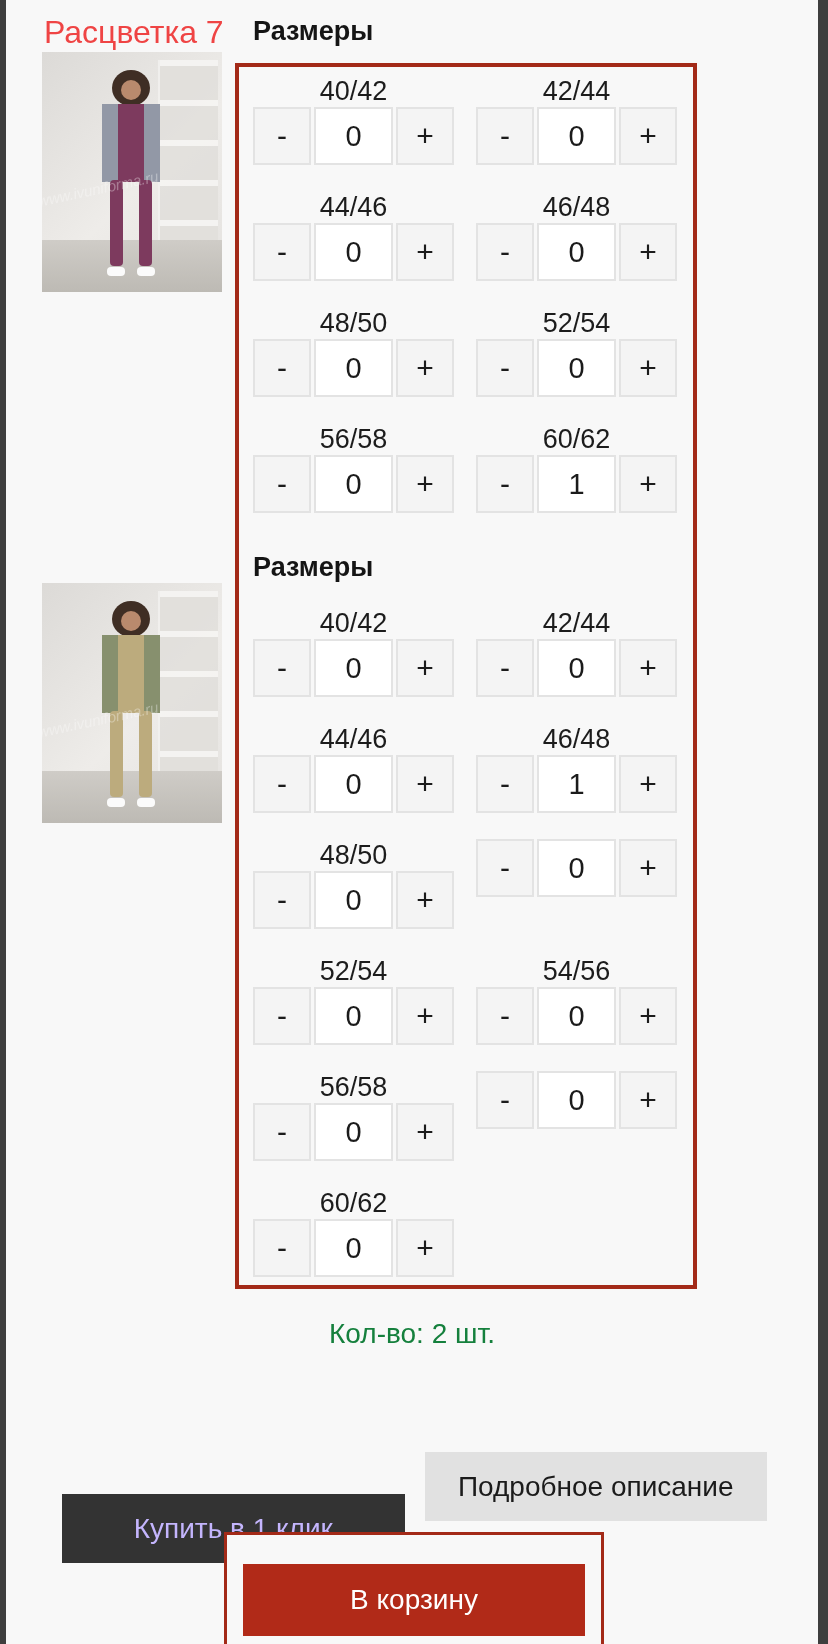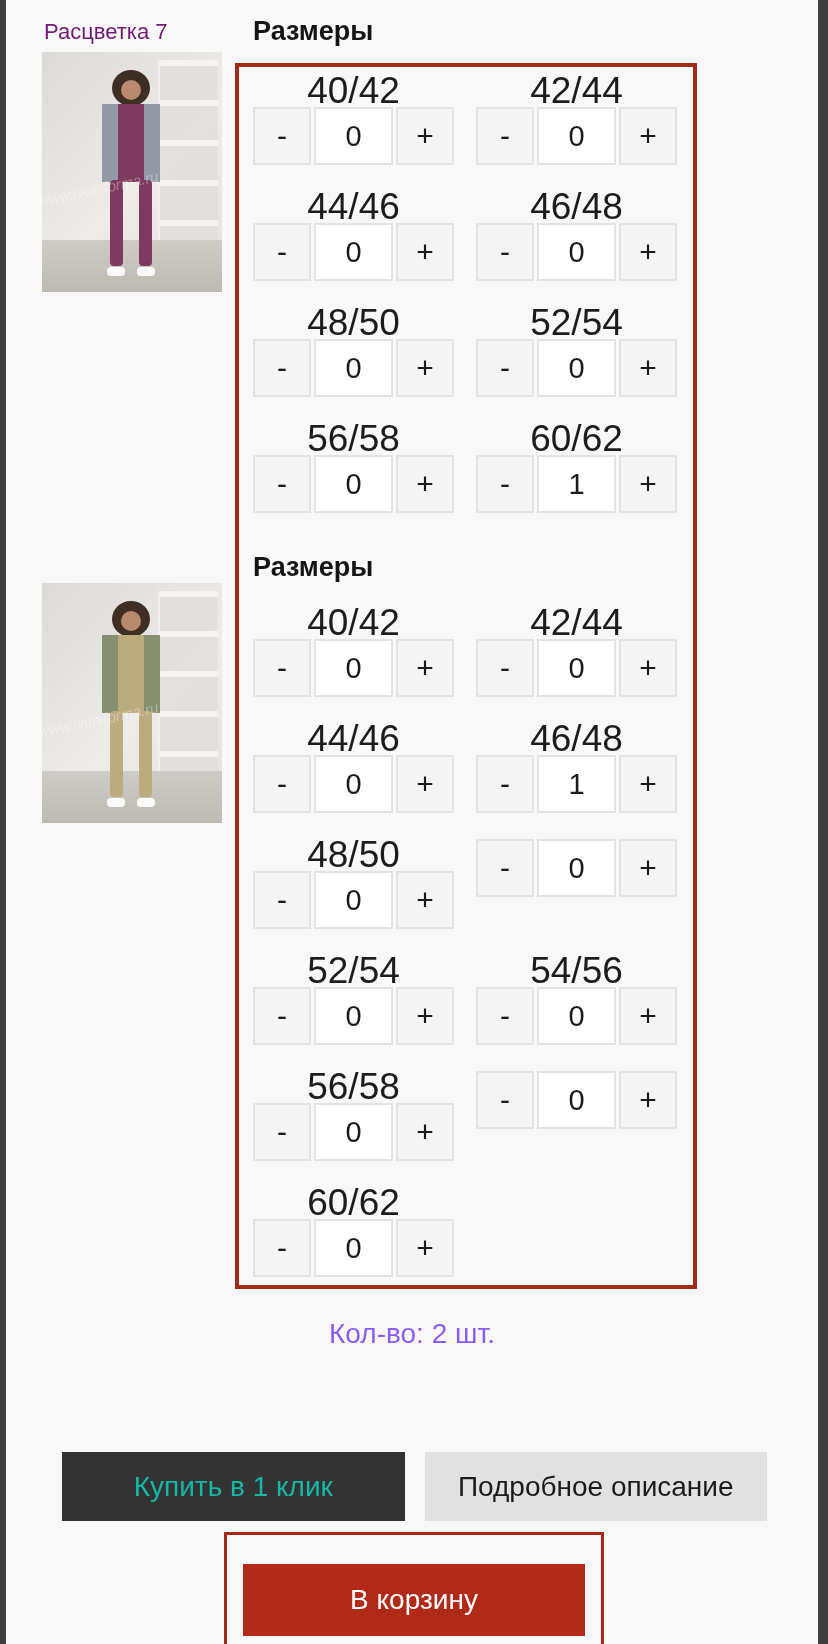--- a/index.html
+++ b/index.html
@@ -4,22 +4,22 @@
 <style>
   html,body{margin:0;padding:0;}
   body{font-family:"Liberation Sans","DejaVu Sans",sans-serif;background:#ffffff;}
   .screen{position:relative;width:828px;height:1644px;background:#f8f8f8;overflow:hidden;
           color:#1b1b1b;}
   .edge-bar{position:absolute;top:0;bottom:0;background:#3e3e3e;}
   .edge-bar.left{left:0;width:6px;}
   .edge-bar.right{right:0;width:10px;}
 
   
-  .variant-label{position:absolute;left:44px;width:180px;font-size:22px;line-height:32px;
-                 color:#701a75;white-space:nowrap;}
+  .variant-label{position:absolute;left:44px;width:180px;font-size:32px;line-height:32px;
+                 color:#ef4444;white-space:nowrap;}
   .photo{position:absolute;left:42px;width:180px;height:240px;overflow:hidden;
          background:linear-gradient(135deg,#dcdad7 0%,#eeece9 55%,#e4e2df 100%);}
   .photo .floor{position:absolute;left:0;right:0;bottom:0;height:52px;
                 background:linear-gradient(180deg,#cfccc7,#bdbab4);}
   .photo .shelf{position:absolute;right:4px;top:8px;width:58px;height:196px;
                 background:repeating-linear-gradient(180deg,#f6f5f3 0 6px,#e2e0dc 6px 40px);
                 border-left:2px solid #f2f1ef;opacity:.9;}
   .person{position:absolute;left:48px;top:18px;width:80px;height:210px;}
   .person .hair{position:absolute;left:22px;top:0;width:38px;height:36px;border-radius:50%;
                 background:#3f2e24;}
@@ -40,40 +40,40 @@
   .sizes-header{position:absolute;left:253px;font-size:27px;line-height:32px;font-weight:bold;
                 color:#151515;}
 
   
   .size-panel{position:absolute;left:235px;top:63px;width:462px;height:1226px;
               box-sizing:border-box;border:4px solid #a32a18;padding:8px 14px;}
   .panel-sizes-header{font-size:27px;line-height:32px;font-weight:bold;color:#151515;
                       margin:38px 0 24px 0;}
   .size-grid{display:flex;flex-wrap:wrap;column-gap:22px;row-gap:26px;width:424px;}
   .size-cell{width:201px;}
-  .size-label{font-size:37px;line-height:32px;text-align:center;color:#1c1c1c;}
+  .size-label{font-size:27px;line-height:32px;text-align:center;color:#1c1c1c;}
   .stepper{display:flex;gap:3px;height:58px;}
   .step-btn{box-sizing:border-box;width:58px;height:58px;background:#f4f4f4;
             border:2px solid #e3e3e3;font-size:30px;line-height:1;color:#1b1b1b;
             font-family:inherit;display:flex;align-items:center;justify-content:center;padding:0;}
   .step-value{box-sizing:border-box;width:79px;height:58px;background:#ffffff;
               border:2px solid #e3e3e3;font-size:29px;color:#1b1b1b;
               display:flex;align-items:center;justify-content:center;}
 
   
   .totals-row{position:absolute;left:6px;right:10px;top:1318px;display:flex;
-              justify-content:center;gap:86px;font-size:28px;color:#8b5cf6;}
+              justify-content:center;gap:86px;font-size:28px;color:#15803d;}
   .sum-row{position:absolute;left:6px;right:10px;top:1369px;text-align:center;
            font-size:29px;font-weight:bold;color:#151515;}
 
   
   .btn-row{position:absolute;left:62px;right:61px;top:1452px;display:flex;gap:20px;}
   .btn{flex:1;height:69px;display:flex;align-items:center;justify-content:center;
        font-size:28px;border:none;font-family:inherit;cursor:pointer;}
-  .btn.dark{background:#333333;color:#14b8a6;}
+  .btn.dark{background:#333333;color:#c4b5fd;margin-top:42px;}
   .btn.light{background:#e1e1e1;color:#1b1b1b;}
 
   .cart-outline{position:absolute;top:1532px;left:50%;transform:translateX(-50%);
                 width:380px;box-sizing:border-box;border:3px solid #a32a18;
                 padding:29px 16px;background:#f8f8f8;}
   .btn.cart{width:100%;height:72px;background:#b12a18;color:#ffffff;}
 </style>
 </head>
 <body>
 

